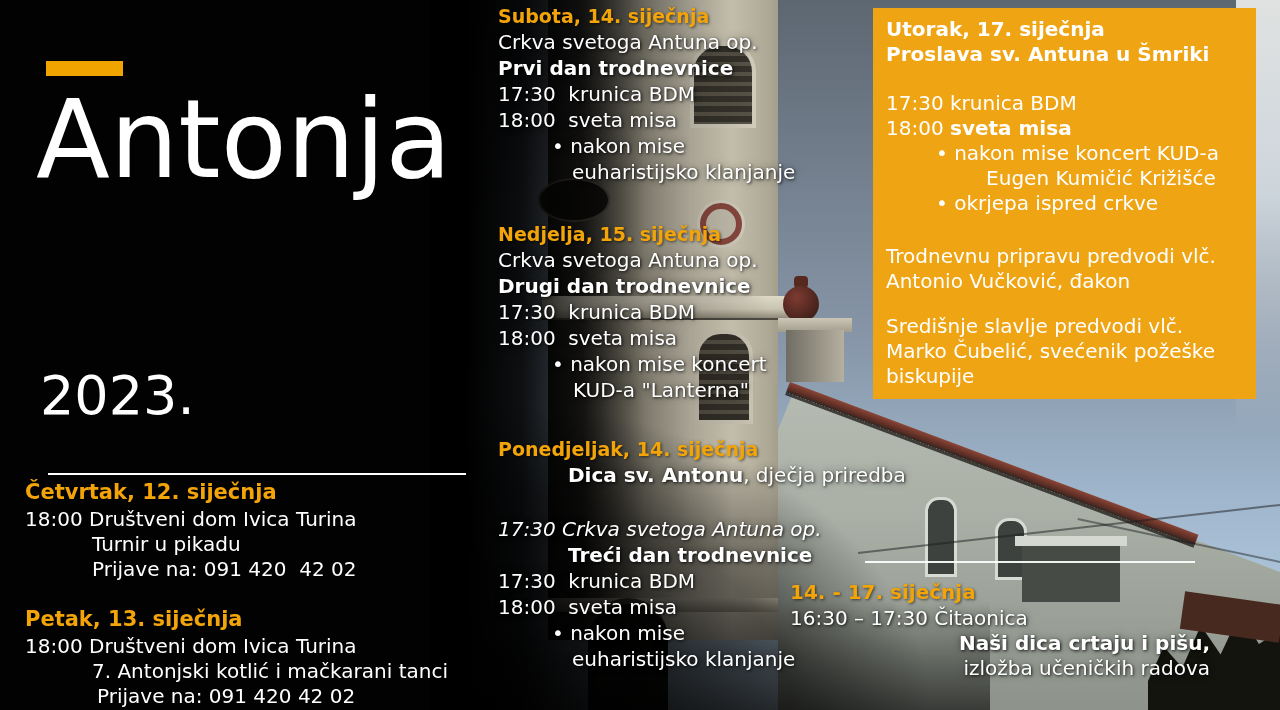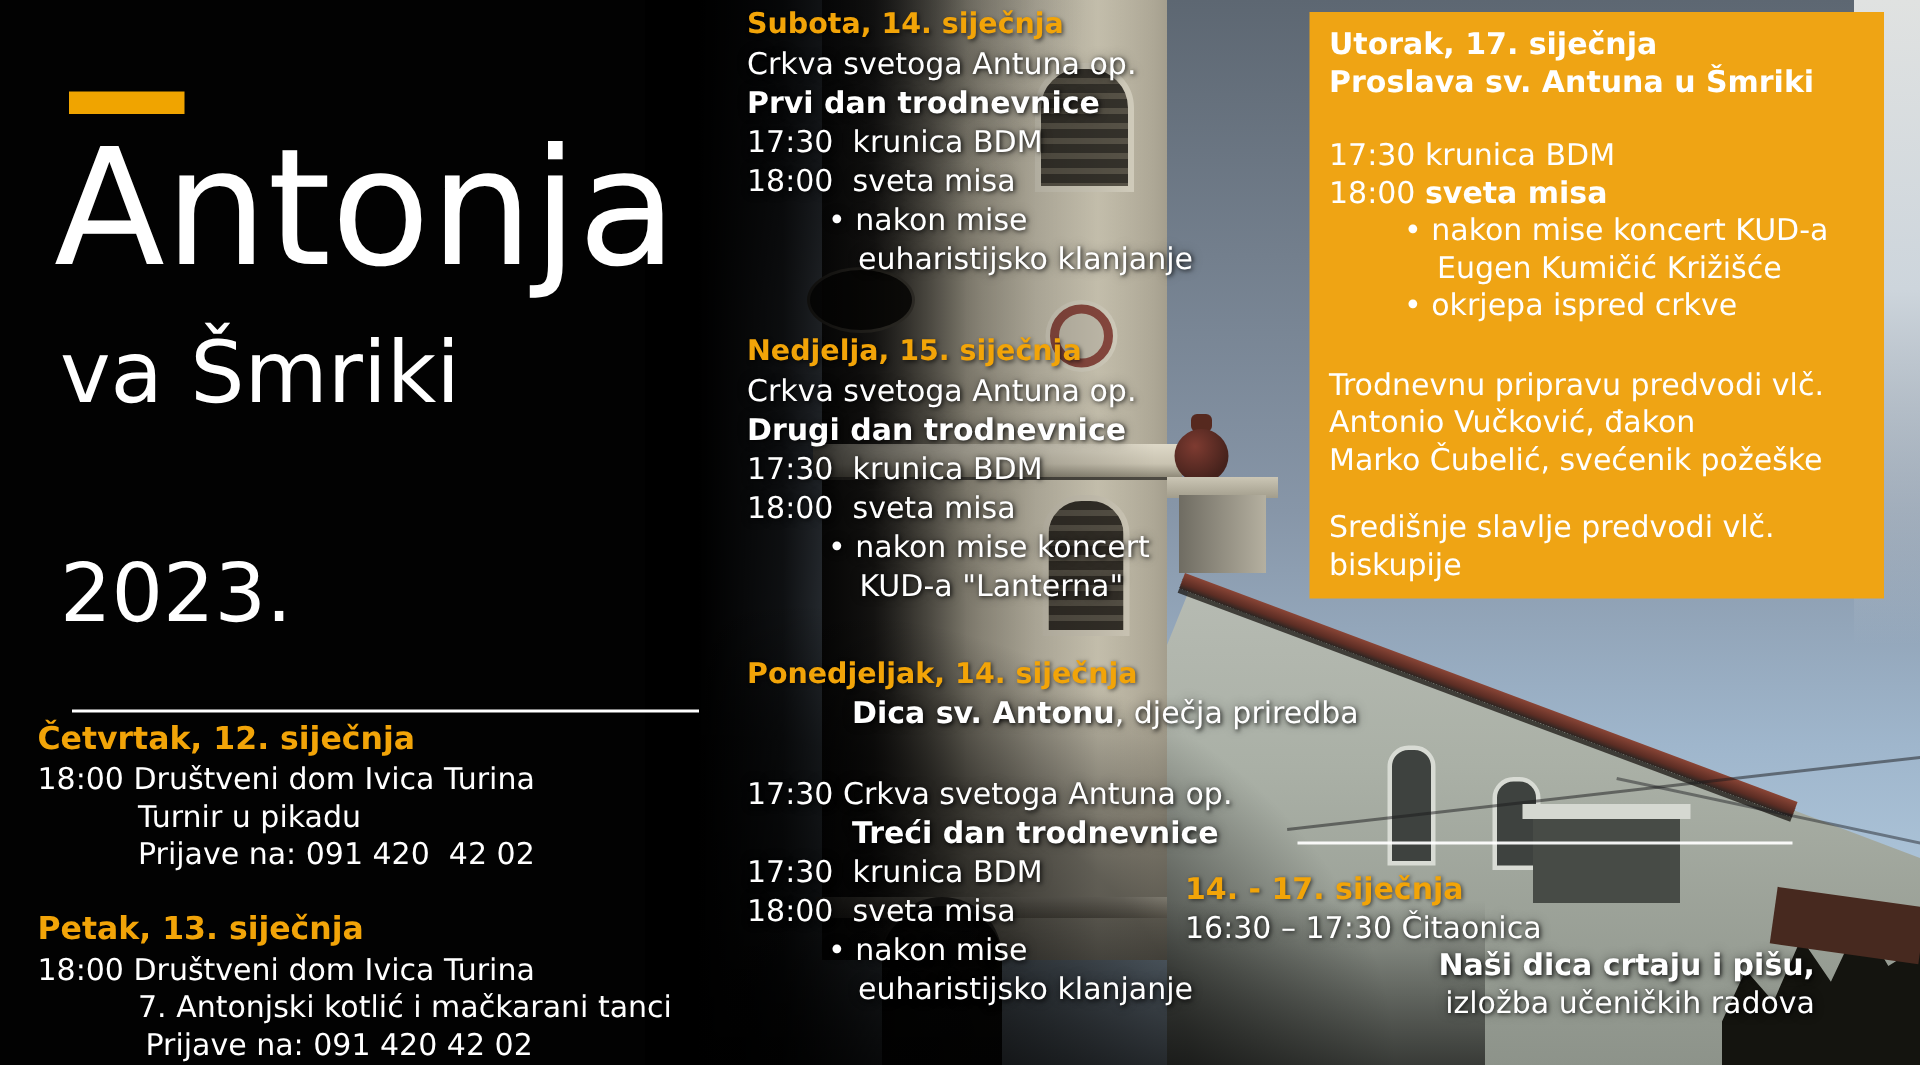--- a/index.html
+++ b/index.html
@@ -137,33 +137,32 @@
     <div class="shade-bottom"></div>
   </div>
 
   <aside class="highlight-box" id="box-events">
       <div class="event-block">
         <div class="event-heading">Utorak, 17. siječnja</div>
         <div class="line"><span class="b">Proslava sv. Antuna u Šmriki</span></div>
         <div class="line" style="margin-top: 24px;"><span>17:30 krunica BDM</span></div>
         <div class="line"><span>18:00 </span><span class="b">sveta misa</span></div>
         <div class="line" style="padding-left: 50px;"><span class="bullet">• </span><span>nakon mise koncert KUD-a</span></div>
-        <div class="line" style="padding-left: 72px;"><span>Eugen Kumičić Križišće</span></div>
+        <div class="line" style="padding-left: 72px; text-align: center;"><span>Eugen Kumičić Križišće</span></div>
         <div class="line" style="padding-left: 50px;"><span class="bullet">• </span><span>okrjepa ispred crkve</span></div>
         <div class="line" style="margin-top: 28px;"><span>Trodnevnu pripravu predvodi vlč.</span></div>
         <div class="line"><span>Antonio Vučković, đakon</span></div>
+        <div class="line" style="margin-top: 20px;"><span>Središnje slavlje predvodi vlč.</span></div>
         <div class="line"><span>Marko Čubelić, svećenik požeške</span></div>
-        <div class="line" style="margin-top: 20px;"><span>Središnje slavlje predvodi vlč.</span></div>
         <div class="line"><span>biskupije</span></div>
       </div>
     </aside>
 
   <div class="layer accent-bar"></div>
   <h1 class="layer main-title" style="margin:0;font-weight:400;">Antonja</h1>
-  <div class="layer subtitle">va Šmriki</div>
   <div class="layer year">2023.</div>
   <div class="layer divider-left"></div>
 
   <section class="col left-col" id="left-events">
       <div class="event-block">
         <div class="event-heading">Četvrtak, 12. siječnja</div>
         <div class="line"><span>18:00 Društveni dom Ivica Turina</span></div>
         <div class="line" style="padding-left: 67px;"><span>Turnir u pikadu</span></div>
         <div class="line" style="padding-left: 67px;"><span>Prijave na: 091 420  42 02</span></div>
       </div>
@@ -189,21 +188,21 @@
         <div class="line"><span>Crkva svetoga Antuna op.</span></div>
         <div class="line"><span class="b">Drugi dan trodnevnice</span></div>
         <div class="line"><span>17:30  krunica BDM</span></div>
         <div class="line"><span>18:00  sveta misa</span></div>
         <div class="line" style="padding-left: 54px;"><span class="bullet">• </span><span>nakon mise koncert</span></div>
         <div class="line" style="padding-left: 75px;"><span>KUD-a "Lanterna"</span></div>
       </div>
       <div class="event-block" style="margin-top: 33px;">
         <div class="event-heading">Ponedjeljak, 14. siječnja</div>
         <div class="line" style="padding-left: 70px;"><span class="b">Dica sv. Antonu</span><span>, dječja priredba</span></div>
-        <div class="line" style="margin-top: 28px;"><span>17:30 Crkva svetoga Antuna op.</span></div>
+        <div class="line" style="margin-top: 28px; font-style: italic;"><span>17:30 Crkva svetoga Antuna op.</span></div>
         <div class="line" style="padding-left: 70px;"><span class="b">Treći dan trodnevnice</span></div>
         <div class="line"><span>17:30  krunica BDM</span></div>
         <div class="line"><span>18:00  sveta misa</span></div>
         <div class="line" style="padding-left: 54px;"><span class="bullet">• </span><span>nakon mise</span></div>
         <div class="line" style="padding-left: 74px;"><span>euharistijsko klanjanje</span></div>
       </div>
     </section>
   <div class="layer divider-br"></div>
   <section class="col br-col" id="br-events">
       <div class="event-block">

